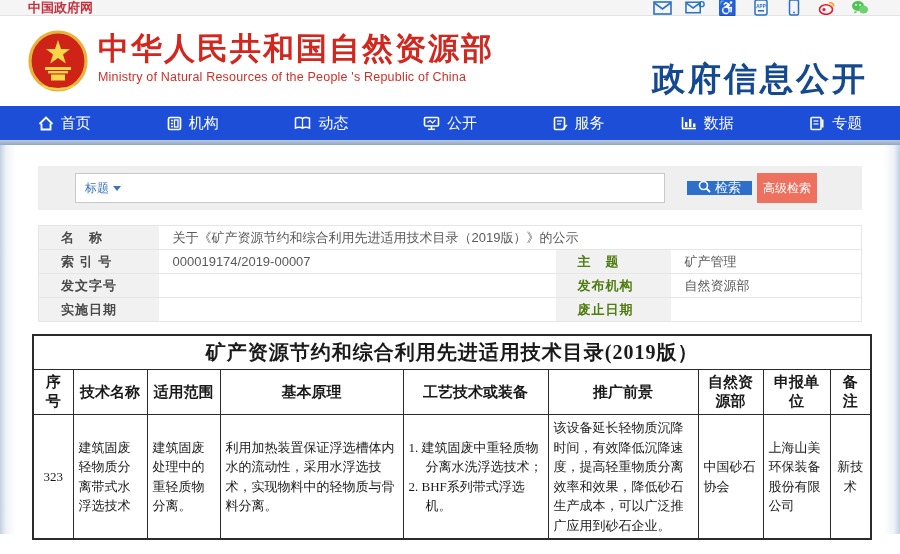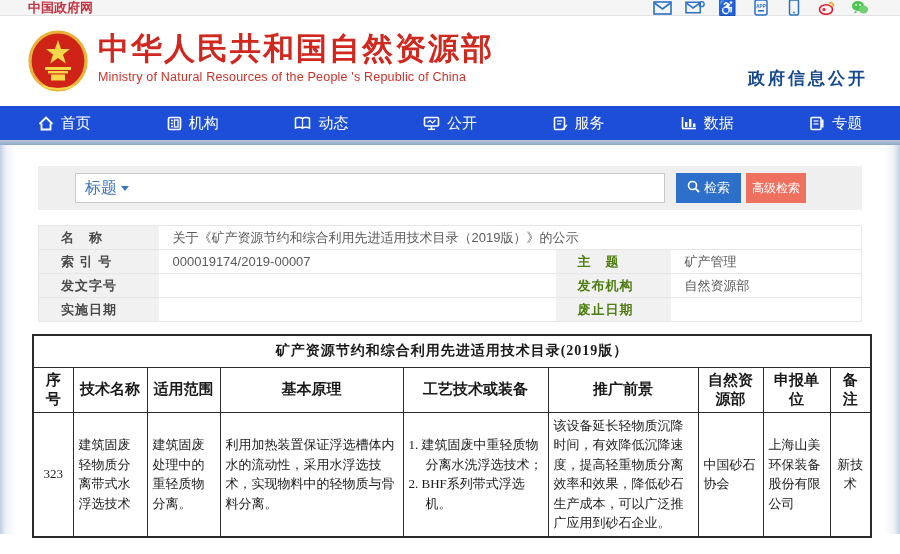--- a/index.html
+++ b/index.html
@@ -14,52 +14,52 @@
   .ticon { width:20px; height:18px; display:flex; align-items:center; justify-content:center; cursor:pointer; }
   .ticon svg { display:block; }
   .wheel { color:#2a72c5; font-size:15px; line-height:1; }
 
   
   .masthead { height:90px; background:#fff; position:relative; }
   .emblem { position:absolute; left:28px; top:14px; width:60px; height:62px; }
   .site-title { position:absolute; left:98px; top:16px; }
   .site-title .cn { color:#d0281f; font-size:31px; font-weight:bold; letter-spacing:2px; line-height:1.1; }
   .site-title .en { color:#cf3028; font-size:12.5px; margin-top:4px; letter-spacing:0.2px; }
-  .section-title { position:absolute; right:32px; bottom:16px; color:#14498f; font-size:17px; font-weight:bold; letter-spacing:3px; }
+  .section-title { position:absolute; right:32px; bottom:4px; color:#14498f; font-size:33px; font-weight:bold; letter-spacing:3px; }
 
   
   .navbar { height:34px; background:#1d4ed8; display:flex; }
   .nav-item { flex:1; display:flex; align-items:center; justify-content:center; gap:7px; color:#fff; font-size:15px; cursor:pointer; }
   .nav-item svg { display:block; }
   .nav-strip { height:5px; background:linear-gradient(to bottom,#bac8db,#8ea7c6); }
 
   
   .content { height:389px; background:linear-gradient(to right,#c2d0e2 0,#eef2f7 6px,#ffffff 16px,#ffffff 884px,#eef2f7 894px,#c2d0e2 100%); padding-top:21px; }
 
   
   .search-wrap { width:824px; margin:0 38px; height:44px; background:#efefef; display:flex; align-items:center; padding-left:37px; }
   .search-box { width:590px; height:30px; background:#fff; border:1px solid #c9c9c9; display:flex; align-items:center; padding-left:9px; position:relative; }
-  .field-select { color:#3a74c0; font-size:16px; display:flex; align-items:center; gap:4px; cursor:pointer; }
+  .field-select { color:#3a74c0; font-size:12px; display:flex; align-items:center; gap:4px; cursor:pointer; }
   .caret-down { width:0; height:0; border-left:4px solid transparent; border-right:4px solid transparent; border-top:5px solid #3a74c0; }
   .search-input { border:none; outline:none; flex:1; height:26px; font-size:13px; background:transparent; }
-  .btn-search { width:65px; height:30px; margin-left:11px; background:#2d6fc9; color:#fff; border:none; font-size:13px; display:flex; align-items:center; justify-content:center; gap:4px; cursor:pointer; }
+  .btn-search { width:65px; height:14px; margin-left:22px; background:#2d6fc9; color:#fff; border:none; font-size:13px; display:flex; align-items:center; justify-content:center; gap:4px; cursor:pointer; }
   .btn-adv { width:60px; height:30px; margin-left:5px; background:#ee7160; color:#fff; border:none; font-size:12px; cursor:pointer; }
 
   
   .meta-table { width:824px; margin:15px 38px 0; border-collapse:collapse; font-size:13px; border:1px solid #e6e6e6; }
   .meta-table td { border-top:1px solid #e6e6e6; border-bottom:1px solid #e6e6e6; height:24px; padding:1px 8px; vertical-align:middle; }
   .meta-label { background:#f1f1f1; color:#4a4a4a; font-weight:bold; width:120px; text-align:left; padding-left:22px !important; letter-spacing:1px; white-space:pre; }
   .meta-label2 { background:#f1f1f1; color:#4d7c0f; font-weight:bold; width:115px; padding-left:22px !important; letter-spacing:1px; white-space:pre;margin-left:18px; }
   .meta-value { color:#5a5a5a; background:#fff; padding-left:14px !important; }
 
   
   .catalog { width:838px; margin:12px 0 0 32px; border-collapse:collapse; table-layout:fixed; font-family:"Liberation Serif", serif; color:#1a1a1a; background:#fff; }
   .catalog td, .catalog th { border:1px solid #2b2b2b; padding:3px 5px; }
   .catalog { border:2px solid #2b2b2b; }
-  .cat-title { font-size:14px; font-weight:bold; text-align:center; height:32px; letter-spacing:1px; }
+  .cat-title { font-size:20px; font-weight:bold; text-align:center; height:32px; letter-spacing:1px; }
   .catalog th.colhead { font-size:15px; font-weight:bold; text-align:center; height:32px; }
   .catalog td.body-cell { font-size:13px; line-height:1.5; vertical-align:middle; height:105px; }
   .c-center { text-align:center; }
   .eq-line { padding-left:17px; text-indent:-17px; }
 </style>
 </head>
 <body>
 
 <div class="page">
 

